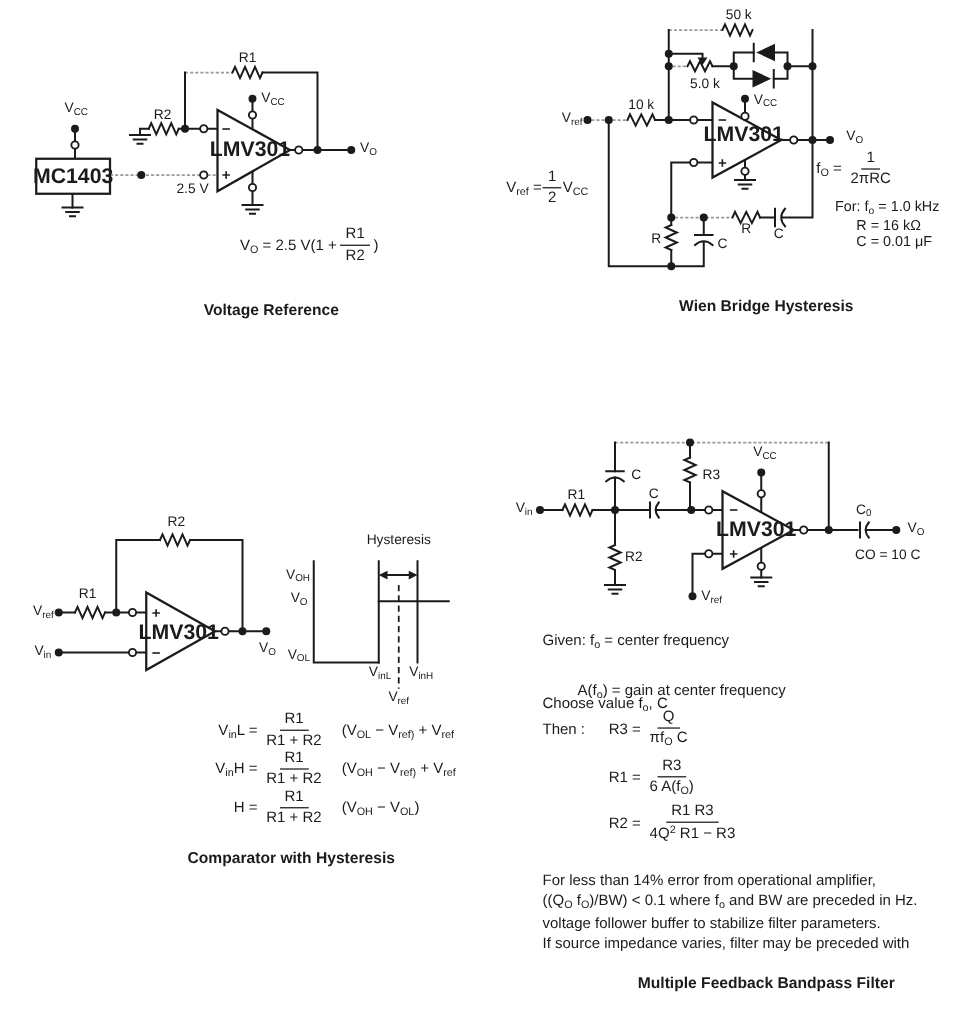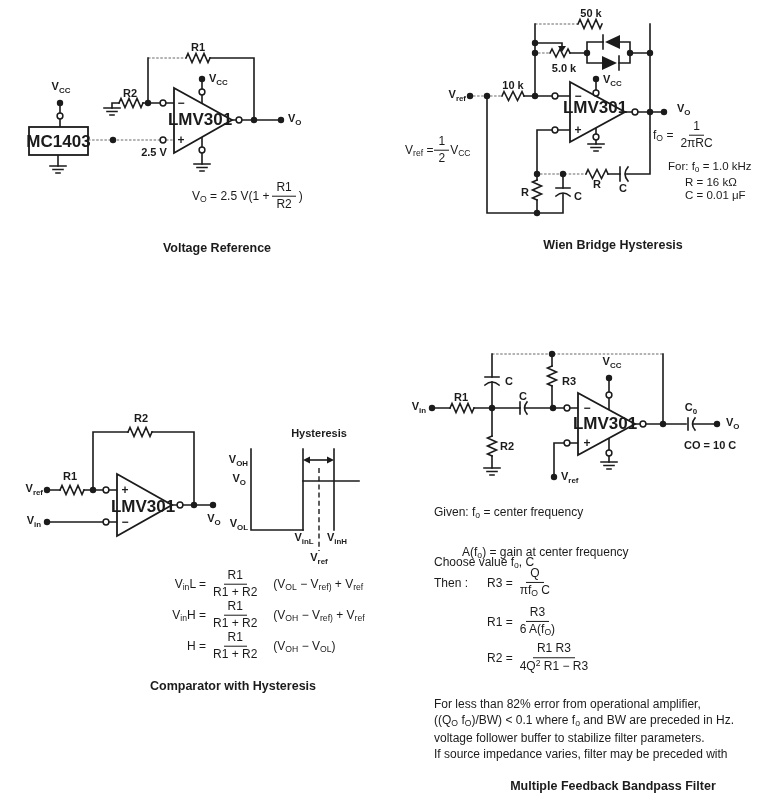--- a/index.html
+++ b/index.html
@@ -7,21 +7,21 @@
         font-family:"Liberation Sans",sans-serif;color:#1b1b1b;overflow:hidden;}
   svg{position:absolute;left:0;top:0;}
   svg .w{stroke:#1b1b1b;stroke-width:1.6;fill:none;stroke-linecap:square;}
   svg .wg{stroke:#9a9a9a;stroke-width:1.4;fill:none;stroke-dasharray:2.5 1.6;}
   svg .tri{fill:#ffffff;stroke:#1b1b1b;stroke-width:1.8;stroke-linejoin:miter;}
   svg .box{fill:#ffffff;stroke:#1b1b1b;stroke-width:1.8;}
   svg .dot{fill:#1b1b1b;stroke:none;}
   svg .term{fill:#ffffff;stroke:#1b1b1b;stroke-width:1.5;}
   svg .blk{fill:#1b1b1b;stroke:none;}
   svg .dash{stroke:#1b1b1b;stroke-width:1.4;fill:none;stroke-dasharray:5 3.2;}
-  .lb{position:absolute;white-space:nowrap;font-size:11px;font-weight:700;
+  .lb{position:absolute;white-space:nowrap;font-size:11px;font-weight:400;
       transform:translate(-50%,-50%);line-height:1;}
   .la{transform:translate(0,-50%);}
   .lr{transform:translate(-100%,-50%);}
   .dev{font-weight:700;font-size:17px;}
   .pm{font-size:12px;font-weight:700;}
   .cap{position:absolute;white-space:nowrap;font-weight:700;font-size:12.5px;
        transform:translate(-50%,-50%);}
   .fx{position:absolute;display:flex;align-items:center;font-size:12px;
       white-space:nowrap;transform:translate(0,-50%);font-weight:400;}
   .frac{display:inline-flex;flex-direction:column;align-items:center;
@@ -331,20 +331,20 @@
       </span>
 </div>
 <div class="fx" style="left:487px;top:658px">
   <span>R2 = </span>
   <span class="frac">
         <span class="nm">R1 R3</span>
         <span class="dn"><span>4Q</span><span class="sp">2</span><span> R1 − R3</span></span>
       </span>
 </div>
 <div class="txt" style="left:434px;top:697px">
-  <div>For less than 82% error from operational amplifier,</div>
+  <div>For less than 14% error from operational amplifier,</div>
   <div><span>((Q</span><span class="sb">O</span><span> f</span><span class="sb">O</span><span>)/BW) &lt; 0.1 where f</span><span class="sb">o</span><span> and BW are preceded in Hz.</span></div>
   <div>voltage follower buffer to stabilize filter parameters.</div>
   <div>If source impedance varies, filter may be preceded with</div>
 </div>
 <div class="cap" style="left:613px;top:786px">Multiple Feedback Bandpass Filter</div>
 
 </div>
 
 </body></html>

